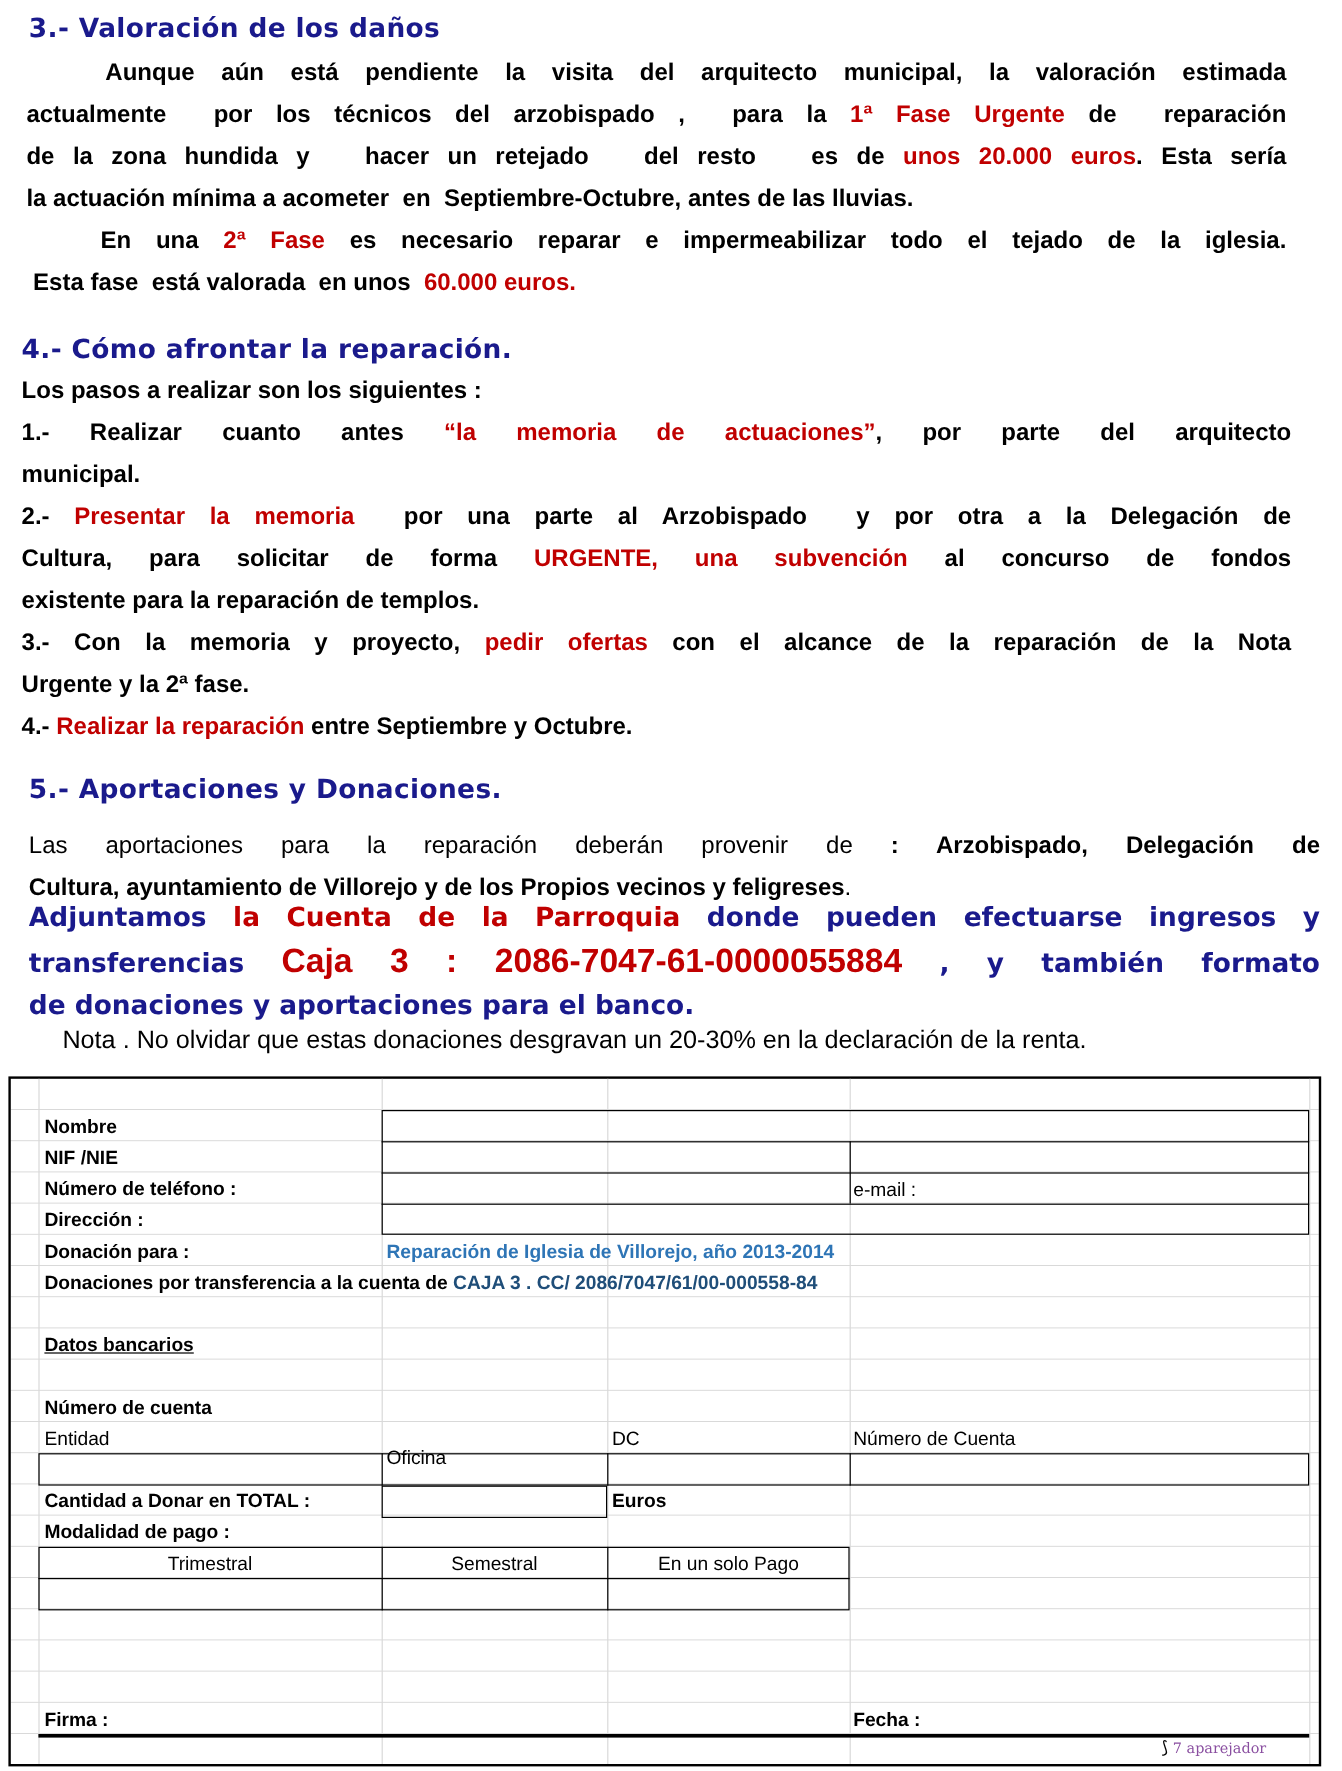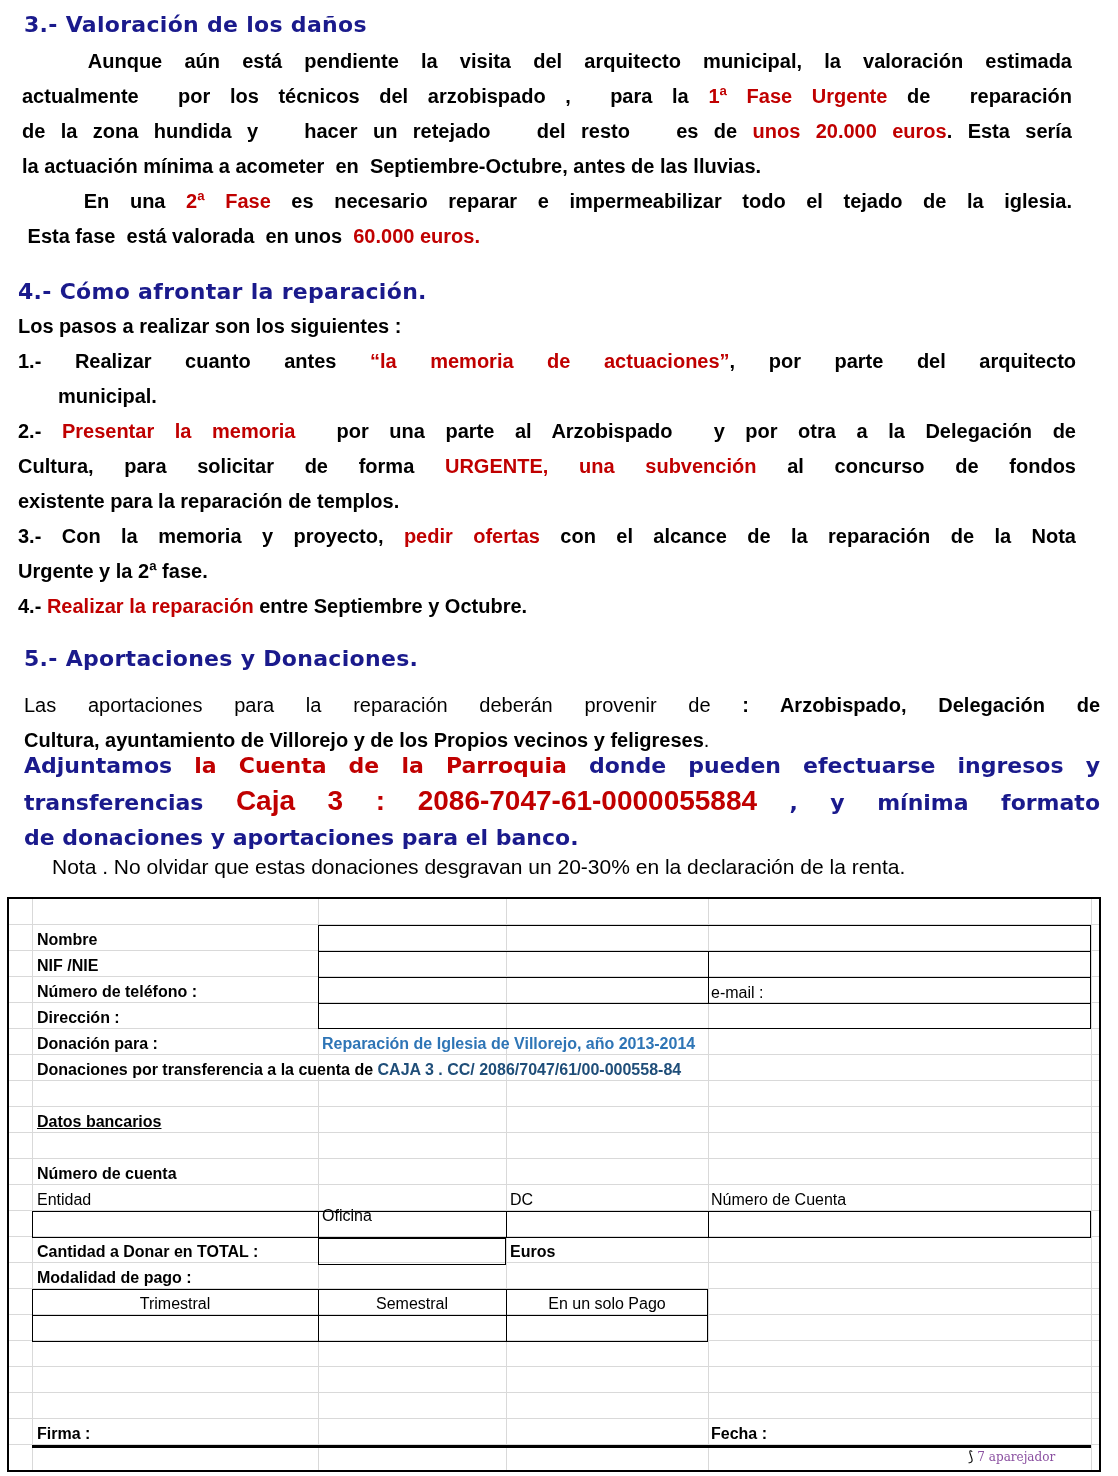--- a/index.html
+++ b/index.html
@@ -40,37 +40,37 @@
     <span class="just"><span style="white-space: pre;">de la zona hundida y   hacer un retejado   del resto   es de </span><span class="red" style="white-space: pre;">unos 20.000 euros</span><span style="white-space: pre;">. Esta sería</span></span>
     <span class="line"><span style="white-space: pre;">la actuación mínima a acometer  en  Septiembre-Octubre, antes de las lluvias.</span></span>
     <span class="just"><span style="white-space: pre;">   En una </span><span class="red" style="white-space: pre;">2ª Fase</span><span style="white-space: pre;"> es necesario reparar e impermeabilizar todo el tejado de la iglesia.</span></span>
     <span class="line"><span style="white-space: pre;"> Esta fase  está valorada  en unos  </span><span class="red" style="white-space: pre;">60.000 euros.</span></span>
   </div>
 
 <div class="heading" style="left:18px;top:279px;">4.- Cómo afrontar  la  reparación.</div>
 <div class="para" style="top:309px;left:18px;"> Los pasos a realizar son los siguientes :</div>
 <div class="para" style="top:344px;left:18px;width:1058px;" id="s4">
     <span class="just"><span style="white-space: pre;">1.- Realizar cuanto antes </span><span class="red" style="white-space: pre;">“la memoria de actuaciones”</span><span style="white-space: pre;">, por parte del arquitecto</span></span>
-    <span class="line"><span style="white-space: pre; margin-left: 40px;">municipal.</span></span>
+    <span class="line"><span style="white-space: pre;">municipal.</span></span>
     <span class="just"><span style="white-space: pre;">2.- </span><span class="red" style="white-space: pre;">Presentar la memoria</span><span style="white-space: pre;">  por una parte al Arzobispado  y por otra a la Delegación de</span></span>
     <span class="just"><span style="white-space: pre;">Cultura, para solicitar de forma </span><span class="red" style="white-space: pre;">URGENTE, una subvención</span><span style="white-space: pre;"> al concurso de fondos</span></span>
     <span class="line"><span style="white-space: pre;">existente para la reparación de templos.</span></span>
     <span class="just"><span style="white-space: pre;">3.- Con la memoria y proyecto, </span><span class="red" style="white-space: pre;">pedir ofertas</span><span style="white-space: pre;"> con el alcance de la reparación de la Nota</span></span>
     <span class="line"><span style="white-space: pre;">Urgente y la 2ª fase.</span></span>
     <span class="line"><span style="white-space: pre;">4.- </span><span class="red" style="white-space: pre;">Realizar la reparación</span><span style="white-space: pre;"> entre Septiembre y Octubre.</span></span>
   </div>
 
 <div class="heading" style="left:24px;top:646px;">5.-  Aportaciones y Donaciones.</div>
 <div class="para" style="top:688px;left:24px;width:1076px;">
   <span class="just"><span class="normal">  Las aportaciones para la reparación deberán provenir de </span><span>: Arzobispado, Delegación de</span></span>
   <span class="line"><span>Cultura, ayuntamiento de Villorejo y de los Propios vecinos y feligreses</span><span class="normal">.</span></span>
 </div>
 <div class="para" style="top:748px;left:24px;width:1076px;font-family:'DejaVu Sans',sans-serif;font-size:22px;">
   <span class="just blue"><span>  Adjuntamos </span><span class="red"> la Cuenta de la Parroquia </span><span> donde pueden efectuarse ingresos y</span></span>
-  <span class="just blue"><span>transferencias </span><span class="red" style="font-family:'Liberation Sans',sans-serif;font-size:28px;">Caja 3 : 2086-7047-61-0000055884</span><span> , y mínima formato</span></span>
+  <span class="just blue"><span>transferencias </span><span class="red" style="font-family:'Liberation Sans',sans-serif;font-size:28px;">Caja 3 : 2086-7047-61-0000055884</span><span> , y también formato</span></span>
   <span class="line blue">de donaciones y aportaciones   para el banco.</span>
 </div>
 <div style="position:absolute;left:52px;top:855px;font-size:21px;">Nota . No olvidar que estas donaciones desgravan  un  20-30% en   la declaración de la renta.</div>
 
 <div class="form">
   <div class="vgrid" style="left:23px"></div>
   <div class="vgrid" style="left:309px"></div>
   <div class="vgrid" style="left:497px"></div>
   <div class="vgrid" style="left:699px"></div>
   <div class="vgrid" style="left:1082px"></div>

